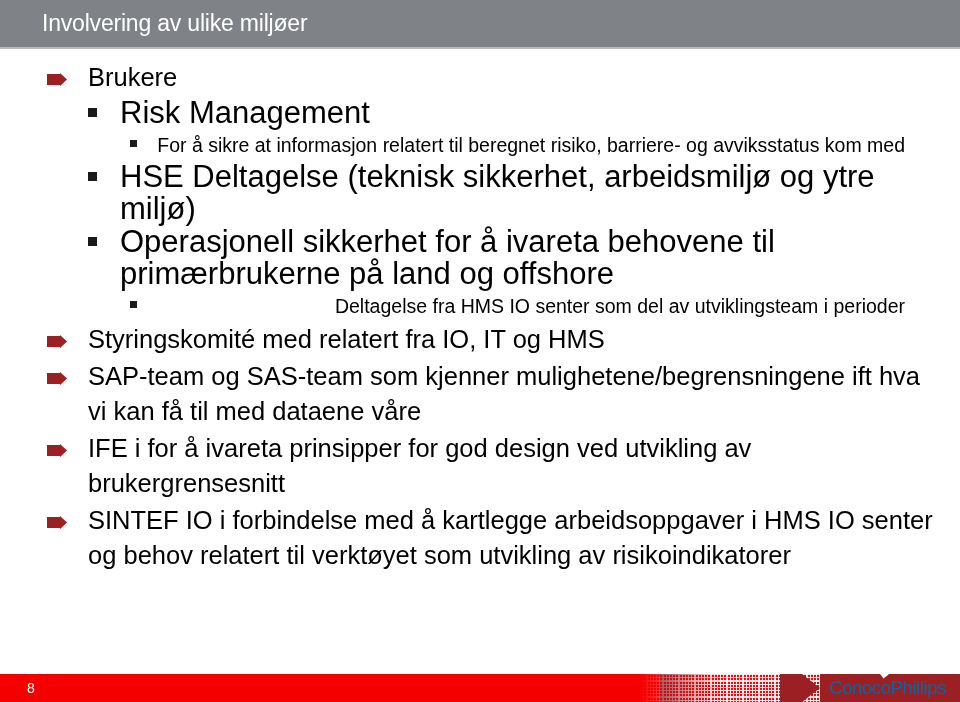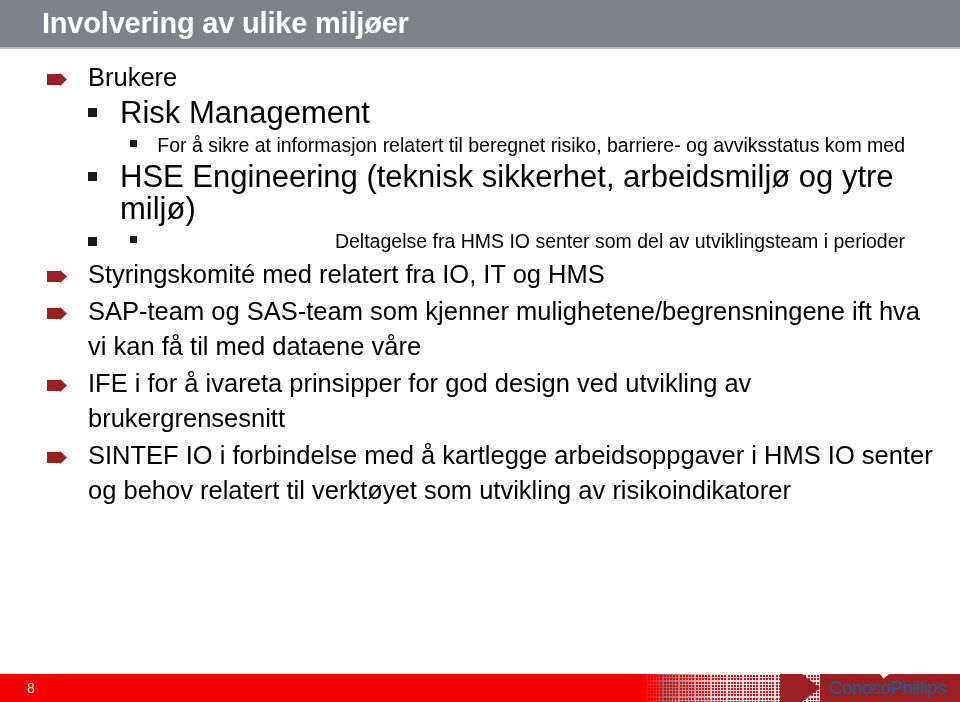--- a/index.html
+++ b/index.html
@@ -31,22 +31,22 @@
     left: 0;
     top: 47px;
     width: 960px;
     height: 2px;
     background: #b9bbbe;
   }
   .title-text {
     position: absolute;
     left: 42px;
     top: 3px;
-    font-size: 29px;
-    font-weight: bold;
+    font-size: 23px;
+    font-weight: normal;
     color: #ffffff;
     letter-spacing: -0.2px;
     white-space: nowrap;
     line-height: 40px;
   }
 
   
   .content {
     position: absolute;
     left: 0;
@@ -222,24 +222,25 @@
     <div class="bullet-row lvl2">
       <span class="marker"></span>
       <span class="bullet-text">Risk Management</span>
     </div>
     <div class="bullet-row lvl3">
       <span class="marker"></span>
       <span class="bullet-text">For å sikre at informasjon relatert til beregnet risiko, barriere- og avviksstatus kom med</span>
     </div>
     <div class="bullet-row lvl2">
       <span class="marker"></span>
-      <span class="bullet-text">HSE Engineering (teknisk sikkerhet, arbeidsmiljø og ytre miljø)</span>
+      <span class="bullet-text">HSE Deltagelse (teknisk sikkerhet, arbeidsmiljø og ytre miljø)</span>
     </div>
     <div class="bullet-row lvl2">
       <span class="marker"></span>
+      <span class="bullet-text">Operasjonell sikkerhet for å ivareta behovene til primærbrukerne på land og offshore</span>
     </div>
     <div class="bullet-row lvl3">
       <span class="marker"></span>
       <span class="bullet-text">Deltagelse fra HMS IO senter som del av utviklingsteam i perioder</span>
     </div>
     <div class="bullet-row lvl1">
       <span class="marker">
         <svg class="arrow-shape" viewBox="0 0 20 13">
           <path d="M0 1 H13 V0 L20 6.5 L13 13 V12 H0 Z" fill="#9c1f24"></path>
         </svg>

